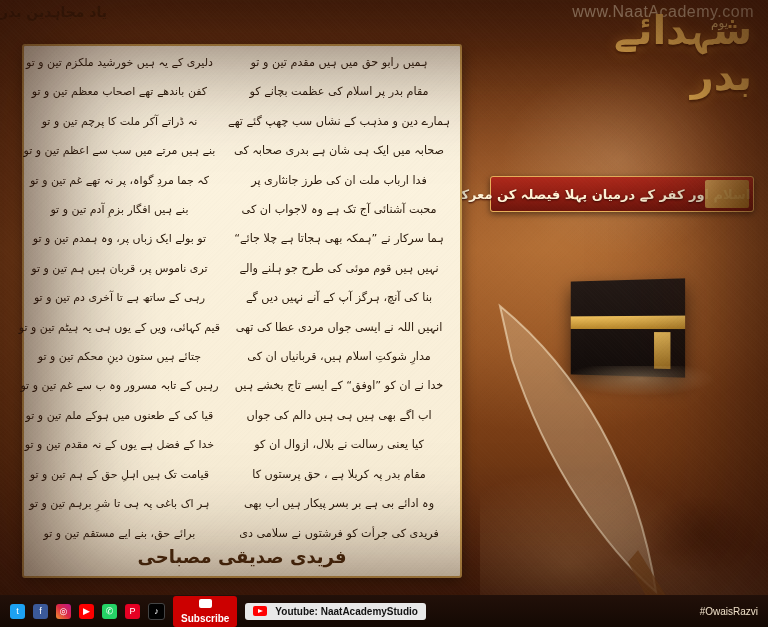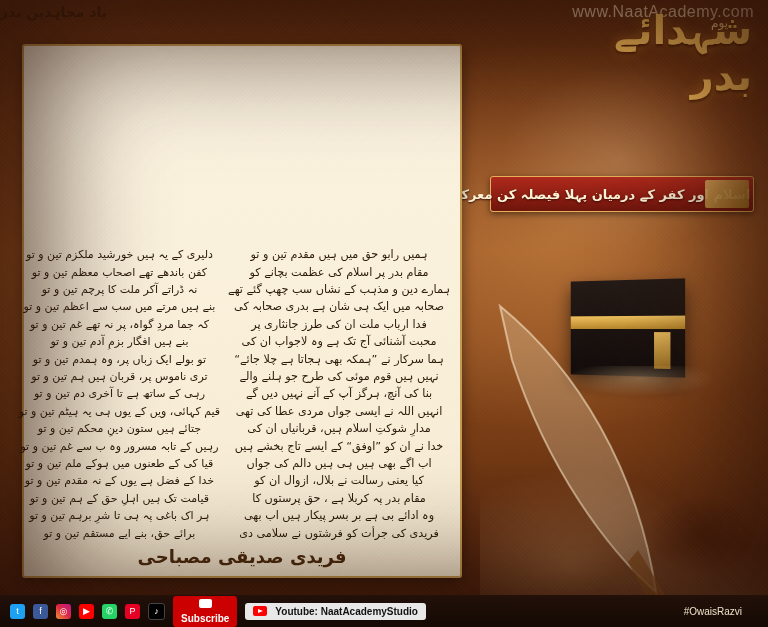--- a/index.html
+++ b/index.html
@@ -69,42 +69,42 @@
   
   .rider{position:absolute;right:6px;bottom:56px;width:150px;height:120px;
     background:radial-gradient(ellipse 50% 45% at 60% 70%, rgba(60,25,8,.55), rgba(0,0,0,0) 72%);}
 
   
   .panel{position:absolute;left:22px;top:44px;width:440px;height:534px;
     background:linear-gradient(180deg,#fdf5e2 0%,#f7ecd4 100%);
     border:2px solid #c69a4e;border-radius:3px;box-shadow:0 4px 14px rgba(0,0,0,.45);
     padding:8px 10px 6px 10px;box-sizing:border-box;direction:rtl;}
   .cols{display:flex;flex-direction:row;gap:8px;height:488px;}
-  .col{flex:1;display:flex;flex-direction:column;justify-content:flex-end;}
+  .col{flex:1;display:flex;flex-direction:column;justify-content:space-between;}
   .line{font-size:11.2px;line-height:17.4px;color:#2b1a0b;text-align:center;
     white-space:nowrap;font-family:"DejaVu Sans",sans-serif;}
   .col.left .line{font-size:11px;}
   .poet{margin-top:4px;text-align:center;font-size:18px;font-weight:bold;color:#4a2a0c;}
 
   
   .bottombar{position:absolute;left:0;bottom:0;width:768px;height:32px;
     background:linear-gradient(180deg,#221009 0%,#140903 100%);
     display:flex;align-items:center;gap:8px;padding:0 10px;box-sizing:border-box;}
   .sico{width:15px;height:15px;border-radius:3px;display:inline-flex;align-items:center;
     justify-content:center;font-size:9px;color:#fff;font-family:"Liberation Sans",sans-serif;}
   .s-tw{background:#1da1f2;} .s-fb{background:#3b5998;} .s-ig{background:linear-gradient(45deg,#f09433,#dc2743,#bc1888);}
   .s-yt{background:#ff0000;} .s-wa{background:#25d366;} .s-pi{background:#e60023;} .s-tk{background:#010101;border:1px solid #444;}
   .subscribe{display:flex;align-items:center;gap:5px;background:#cc0000;color:#fff;
     font-size:10px;font-weight:bold;padding:3px 8px;border-radius:3px;font-family:"Liberation Sans",sans-serif;flex-direction:column;}
   .ytchip{display:flex;align-items:center;gap:8px;background:#e8e8e8;color:#111;
     font-size:10px;font-weight:bold;padding:3px 8px;border-radius:3px;font-family:"Liberation Sans",sans-serif;}
   .ytchip .play{width:14px;height:10px;background:#ff0000;border-radius:2px;position:relative;}
   .ytchip .play:after{content:"";position:absolute;left:5px;top:2.5px;border-left:5px solid #fff;
     border-top:2.5px solid transparent;border-bottom:2.5px solid transparent;}
-  .hashtag{color:#efe0c8;font-size:10px;font-family:"Liberation Sans",sans-serif;margin-left:auto;margin-right:16px;}
+  .hashtag{color:#efe0c8;font-size:10px;font-family:"Liberation Sans",sans-serif;margin-left:auto;margin-right:0;}
 </style>
 </head>
 <body>
 
 <div id="stage">
 
   <div class="smoke tex"></div>
   <div class="dune tex"></div>
 
   <div class="watermark">www.NaatAcademy.com</div>

